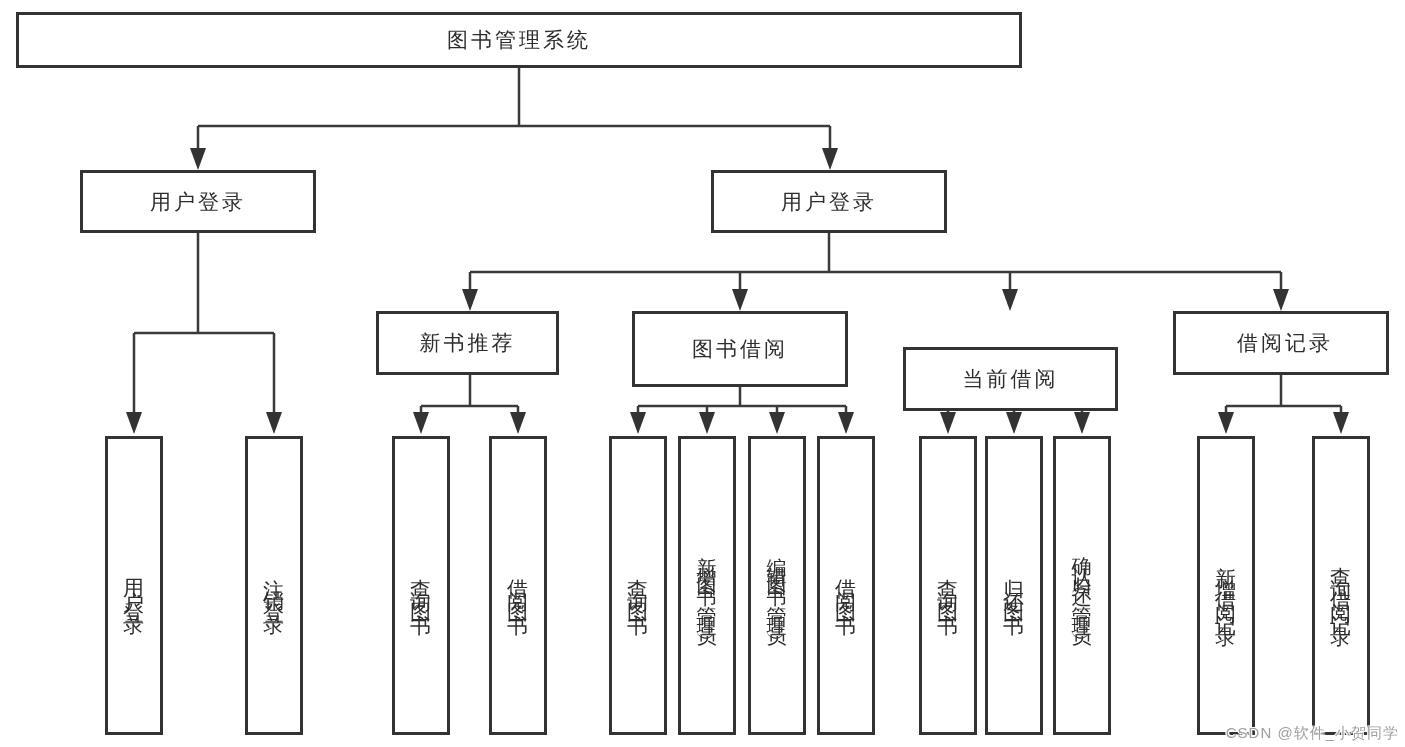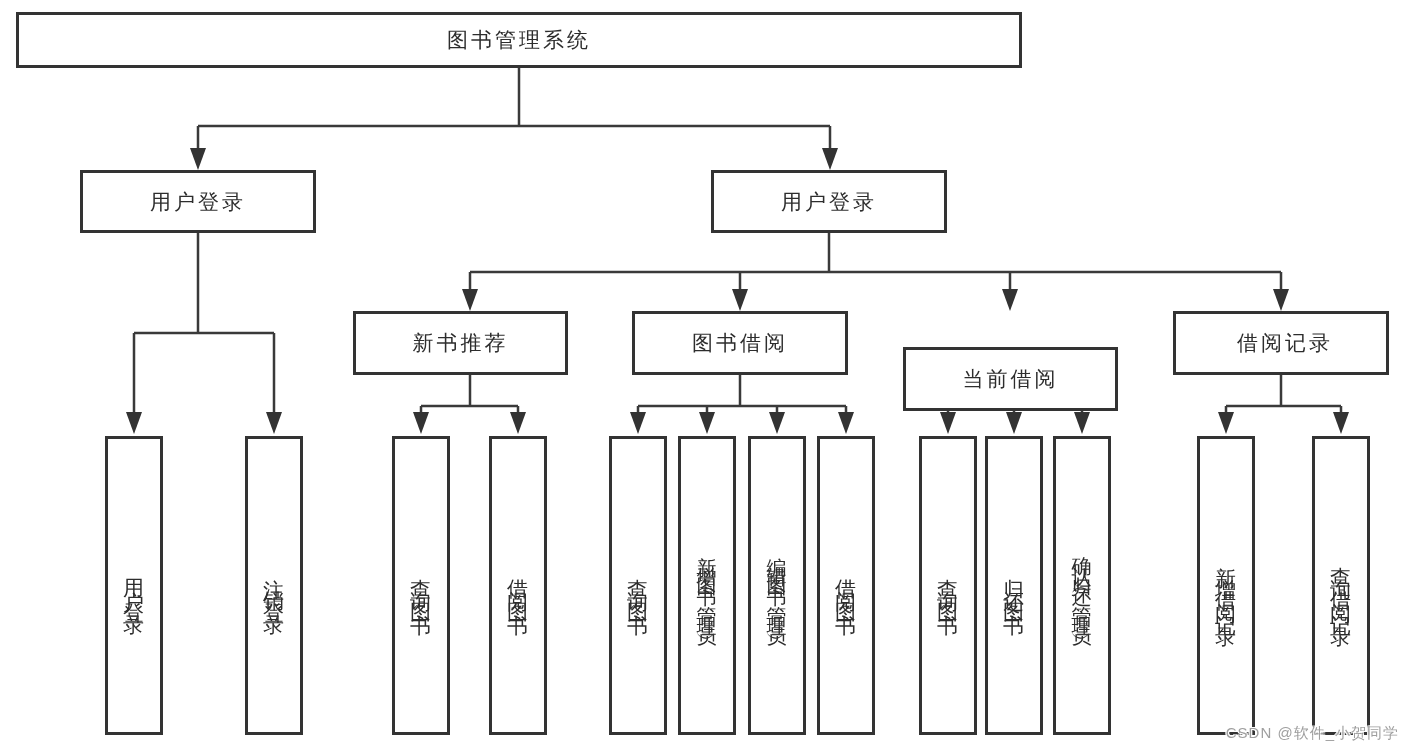--- a/index.html
+++ b/index.html
@@ -80,22 +80,22 @@
       <polygon points="1218,412 1234,412 1226,434"></polygon>
       <polygon points="1333,412 1349,412 1341,434"></polygon>
     </g>
   </svg>
 
   <div class="node" style="left:16px; top:12px; width:1006px; height:56px;">图书管理系统</div>
 
   <div class="node" style="left:80px; top:170px; width:236px; height:63px;">用户登录</div>
   <div class="node" style="left:711px; top:170px; width:236px; height:63px;">用户登录</div>
 
-  <div class="node" style="left:353px; top:311px; width:215px; height:64px;">新书推荐</div>
-  <div class="node" style="left:632px; top:311px; width:216px; height:64px;">图书借阅</div>
+  <div class="node" style="left:376px; top:311px; width:183px; height:64px;">新书推荐</div>
+  <div class="node" style="left:632px; top:311px; width:216px; height:76px;">图书借阅</div>
   <div class="node" style="left:903px; top:311px; width:215px; height:64px;margin-top:36px;">当前借阅</div>
   <div class="node" style="left:1173px; top:311px; width:216px; height:64px;padding-left:8px;">借阅记录</div>
 
   <div class="leaf" style="left:105px;">
     <span class="vtext">用户登录</span>
   </div>
   <div class="leaf" style="left:245px;">
     <span class="vtext">注销登录</span>
   </div>
 

